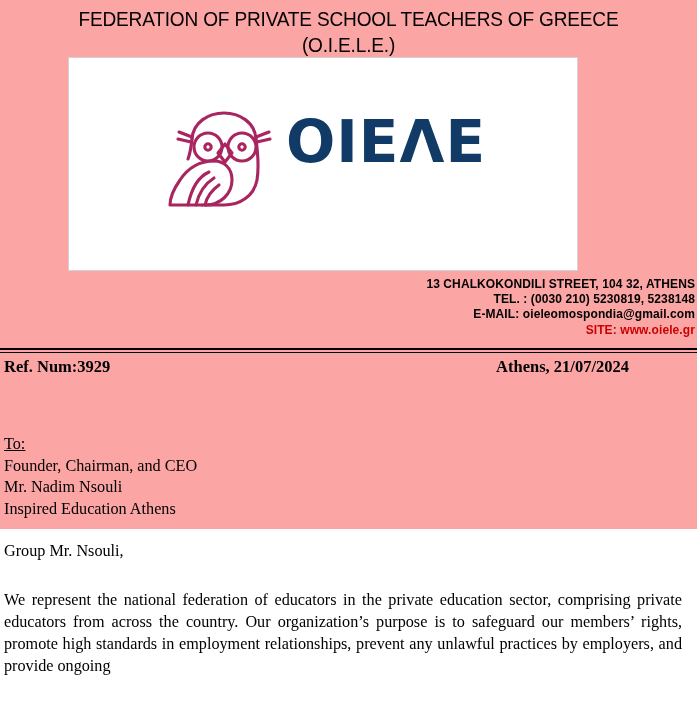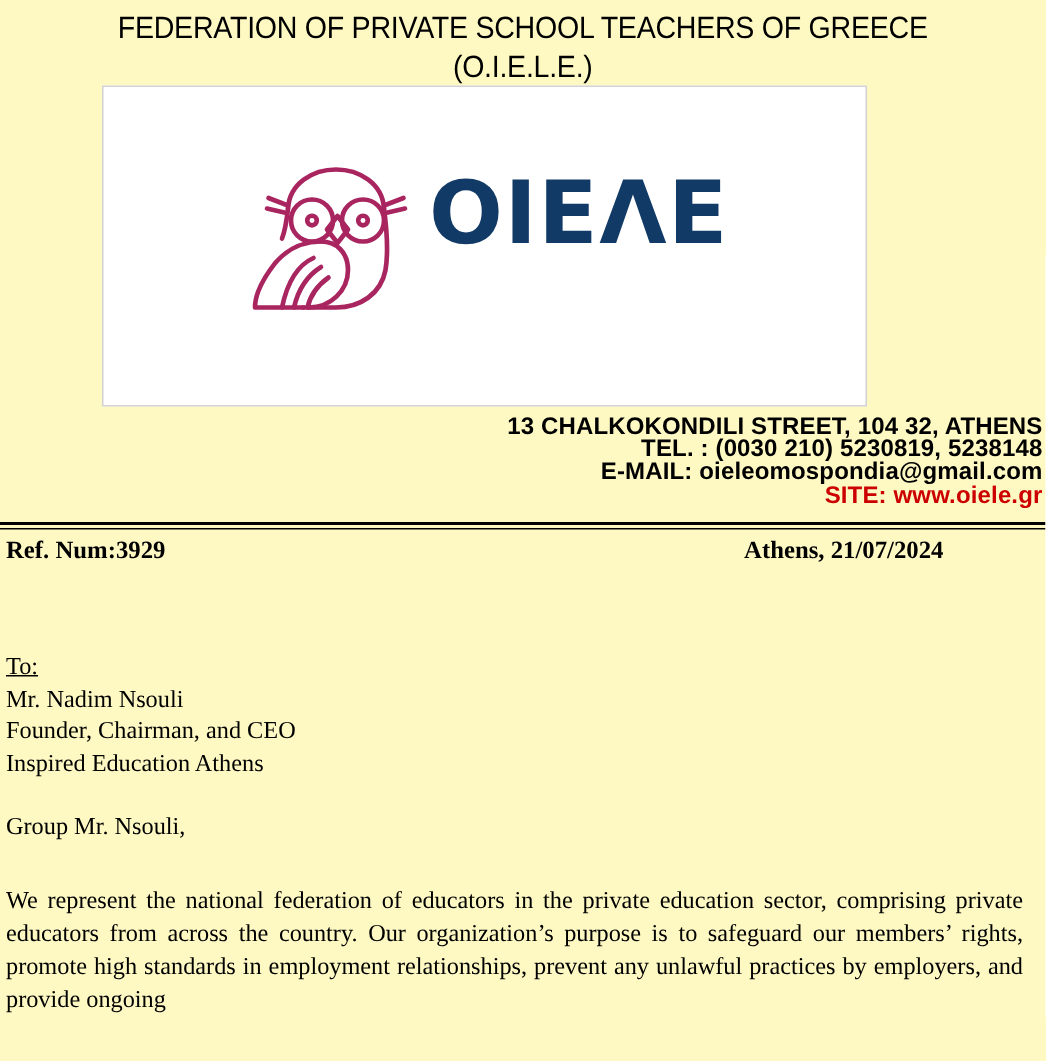--- a/index.html
+++ b/index.html
@@ -11,22 +11,22 @@
     width: 697px;
     height: 707px;
     overflow: hidden;
     font-family: "Liberation Serif", serif;
     color: #000000;
   }
 
   .page {
     position: relative;
     width: 697px;
-    height: 707px;
-    background: #fef9c3;
+    height: 529px;
+    background: #fca5a5;
     box-sizing: border-box;
   }
 
   
   .letterhead-title {
     text-align: center;
     font-family: "Liberation Sans", sans-serif;
     font-stretch: condensed;
     font-size: 20.5px;
     line-height: 26px;
@@ -98,21 +98,21 @@
 
   
   .contact-block {
     position: absolute;
     right: 2px;
     top: 277px;
     width: 560px;
     text-align: right;
     font-family: "Liberation Sans", sans-serif;
     font-weight: bold;
-    font-size: 16px;
+    font-size: 12px;
     line-height: 15.2px;
     color: #000000;
     letter-spacing: 0.1px;
   }
   .contact-block .site-line {
     color: #cc0000;
   }
 
   
   .rule-thick {
@@ -250,20 +250,20 @@
   <div class="rule-thick"></div>
   <div class="rule-thin"></div>
 
   <div class="ref-row">
     <span>Ref. Num:3929</span>
     <span class="date-cell">Athens, 21/07/2024</span>
   </div>
 
   <div class="letter-body">
     <span class="to-label">To:</span>
+    <span class="addr-line">Founder, Chairman, and CEO</span>
     <span class="addr-line">Mr. Nadim Nsouli</span>
-    <span class="addr-line">Founder, Chairman, and CEO</span>
     <span class="addr-line">Inspired Education Athens</span>
     <span class="salutation">Group Mr. Nsouli,</span>
     <span class="body-para">We represent the national federation of educators in the private education sector, comprising private educators from across the country. Our organization’s purpose is to safeguard our members’ rights, promote high standards in employment relationships, prevent any unlawful practices by employers, and provide ongoing</span>
   </div>
 
 </div>
 
 </body></html>

